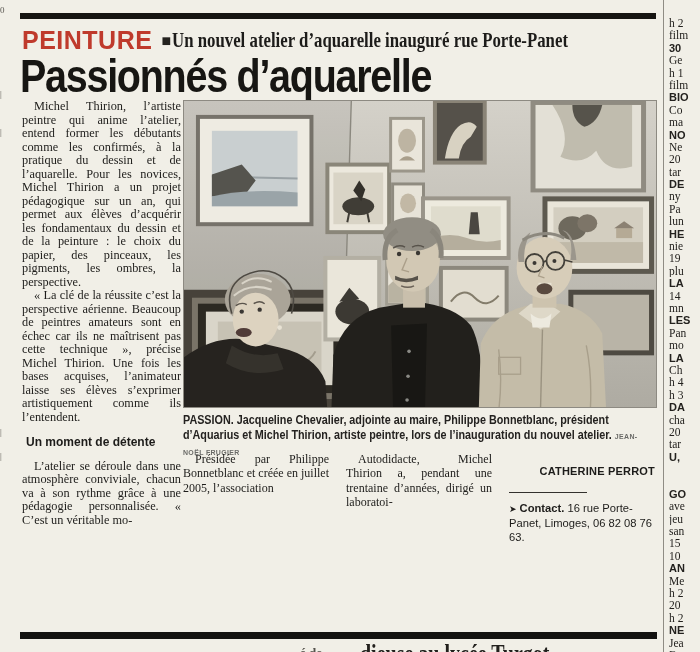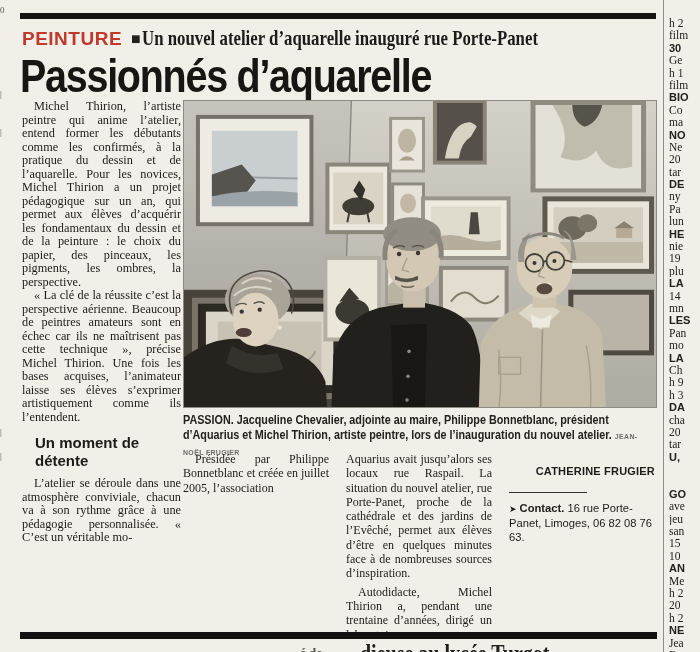--- a/index.html
+++ b/index.html
@@ -1,32 +1,32 @@
 <!DOCTYPE html>
 <html><head>
 <meta charset="utf-8">
 <style>
   html,body{margin:0;padding:0}
   body{width:700px;height:652px;position:relative;overflow:hidden;
        background:#f1efe7;color:#1d1c1a;font-family:"Liberation Serif",serif;}
   .rule-top{position:absolute;left:20px;top:13px;width:636px;height:6px;background:#161512}
   .kicker{position:absolute;left:22px;top:26px;white-space:nowrap}
-  .kicker .sec{font-family:"Liberation Sans",sans-serif;font-weight:bold;font-size:19px;
+  .kicker .sec{font-family:"Liberation Sans",sans-serif;font-weight:bold;font-size:25px;
                letter-spacing:.5px;vertical-align:middle}
   .kicker .bul{font-size:16px;margin:0 1px 0 9px;vertical-align:middle;color:#24221f}
   .kicker .tit{display:inline-block;font-family:"Liberation Serif",serif;font-weight:bold;
                font-size:21px;transform:scaleX(.8);transform-origin:0 60%;vertical-align:middle}
   .headline{position:absolute;left:20px;top:48px;font-family:"Liberation Sans",sans-serif;
             font-weight:bold;font-size:47px;letter-spacing:-1.5px;white-space:nowrap;
             transform:scaleX(.84);transform-origin:0 0;color:#171613}
   .leftcol{position:absolute;left:22px;top:100px;width:159px;font-size:12.3px;
            line-height:13.5px;text-align:justify}
   .leftcol p{margin:0;text-indent:12px}
-  .subhead{font-family:"Liberation Sans",sans-serif;font-weight:bold;font-size:15px;
-           line-height:17.5px;margin:10px 13px 8px;text-align:left}
+  .subhead{font-family:"Liberation Sans",sans-serif;font-weight:bold;font-size:12px;
+           line-height:17.5px;margin:10px 4px 8px;text-align:left}
   .photo{position:absolute;left:183px;top:100px;width:474px;height:308px;
          border:1px solid #8d8a82;box-sizing:border-box;background:#c7c4bc}
   .photo svg{display:block;width:100%;height:100%}
   .caption{position:absolute;left:183px;top:413px;width:545px;transform:scaleX(.87);
            transform-origin:0 0;font-family:"Liberation Sans",sans-serif;font-weight:bold;
            font-size:12.4px;line-height:15.2px;color:#242220}
   .caption .credit{font-size:8px;color:#6b6b68;letter-spacing:.4px}
   .bcols{position:absolute;left:183px;top:452px;width:474px;display:flex;gap:17px}
   .bcol{width:146px;font-size:12px;line-height:14.3px;text-align:justify}
   .bcol p{margin:0 0 4px;text-indent:12px}
@@ -224,25 +224,24 @@
   <span>PASSION.</span>
   <span>Jacqueline Chevalier, adjointe au maire, Philippe Bonnetblanc, président d’Aquarius et Michel Thirion, artiste peintre, lors de l’inauguration du nouvel atelier.</span>
   <span class="credit">JEAN-NOËL FRUGIER</span>
 </div>
 
 <div class="bcols">
   <div class="bcol">
     <p>Présidée par Philippe Bonnetblanc et créée en juillet 2005, l’association</p>
   </div>
   <div class="bcol">
-    <p class="noind">Aquarius avait jusqu’alors ses locaux rue Raspail. La situation du nouvel atelier, rue Porte-Panet, proche de la cathédrale et des jardins de l’Evêché, permet aux élèves d’être en quelques minutes face à de nombreuses sources d’inspiration.</p>
     <p>Autodidacte, Michel Thirion a, pendant une trentaine d’années, dirigé un laboratoi-</p>
   </div>
   <div class="bcol">
-    <div class="byline">CATHERINE FRUGIER</div>
+    <div class="byline">CATHERINE PERROT</div>
     <hr class="contact-rule">
     <p class="contact noind"><span class="arrow">➤</span><span class="lbl">Contact.</span> <span>16 rue Porte-Panet, Limoges, 06 82 08 76 63.</span></p>
   </div>
 </div>
 
 <div class="rule-bottom"></div>
 <div class="teaser-prefix">é de</div>
 <div class="teaser">dieuse au lycée Turgot</div>
 
 <div class="sep-v"></div>
@@ -269,21 +268,21 @@
     <div class="sline">19</div>
     <div class="sline">plu</div>
     <div class="sline b">LA</div>
     <div class="sline">14</div>
     <div class="sline">mn</div>
     <div class="sline b">LES</div>
     <div class="sline">Pan</div>
     <div class="sline">mo</div>
     <div class="sline b">LA</div>
     <div class="sline">Ch</div>
-    <div class="sline">h 9</div>
+    <div class="sline">h 4</div>
     <div class="sline">h 3</div>
     <div class="sline b">DA</div>
     <div class="sline">cha</div>
     <div class="sline">20</div>
     <div class="sline">tar</div>
     <div class="sline b">U,</div>
     <div class="sline">&nbsp;</div>
     <div class="sline">&nbsp;</div>
     <div class="sline b">GO</div>
     <div class="sline">ave</div>

